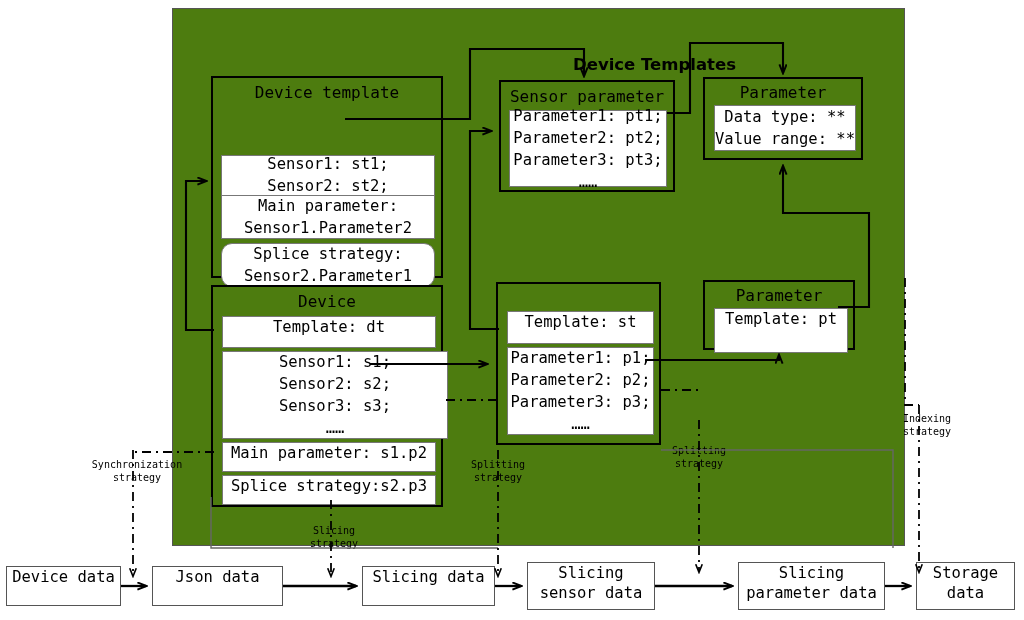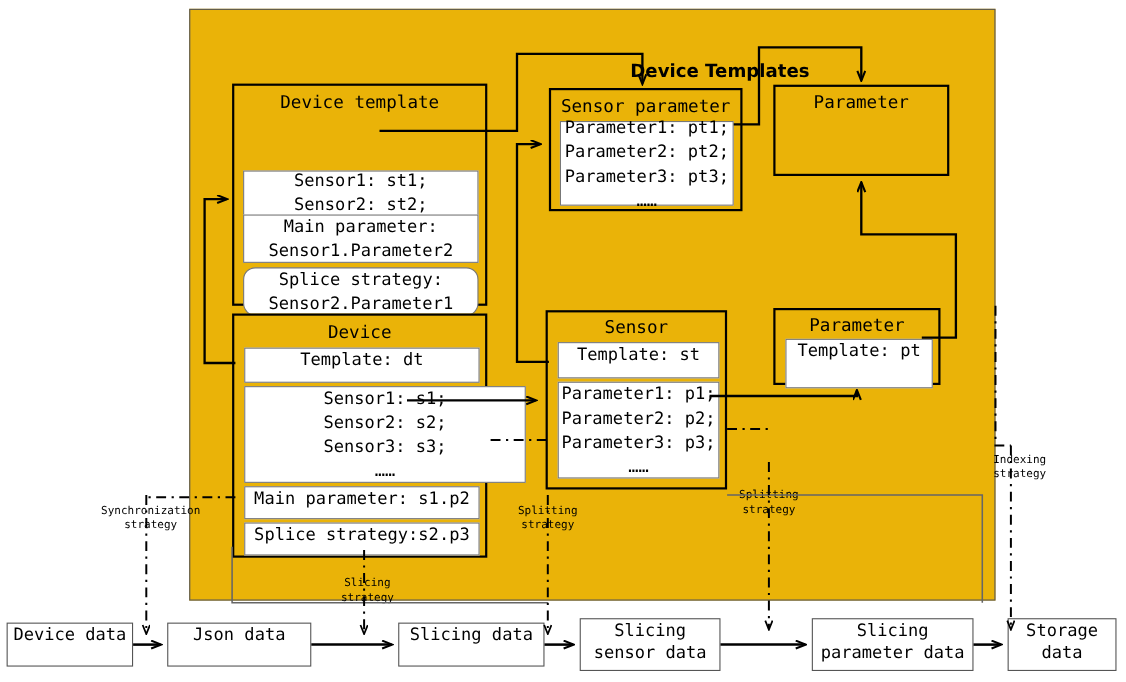--- a/index.html
+++ b/index.html
@@ -2,21 +2,21 @@
 <html><head>
 <meta charset="utf-8">
 <style>
   html,body{margin:0;padding:0;background:#fff;}
   body{width:1024px;height:620px;position:relative;overflow:hidden;
        font-family:"DejaVu Serif","Liberation Serif",serif;color:#000;}
   #stage{position:absolute;left:0;top:0;width:1024px;height:620px;}
 
   svg.wires{position:absolute;left:0;top:0;width:1024px;height:620px;pointer-events:none;}
 
-  .box{position:absolute;box-sizing:border-box;background:#eab308;}
+  .box{position:absolute;box-sizing:border-box;background:#4d7c0f;}
   .outer{border:1.5px solid #555;}
   .card{border:2.5px solid #000;}
   .sub{position:absolute;box-sizing:border-box;border:1.5px solid #777;background:#fff;}
 
   .ttl{position:absolute;left:0;right:0;text-align:center;
        font-family:"DejaVu Sans Mono","Liberation Mono",monospace;
        font-size:16px;letter-spacing:0px;white-space:nowrap;}
   .mono{font-family:"DejaVu Sans Mono","Liberation Mono",monospace;font-size:15.5px;}
   .lines{position:absolute;left:0;right:0;top:0;bottom:0;display:flex;
          flex-direction:column;align-items:center;justify-content:center;}
@@ -79,32 +79,38 @@
         <span>Parameter1: pt1;</span>
         <span>Parameter2: pt2;</span>
         <span>Parameter3: pt3;</span>
         <span>……</span>
       </div>
     </div>
   </div>
 
   <div class="box card" style="left:703px;top:77px;width:160px;height:83px;">
     <div class="ttl" style="top:4px;">Parameter</div>
+    <div class="sub" style="left:9px;top:26px;width:142px;height:46px;">
+      <div class="lines mono">
+        <span>Data type: **</span>
+        <span>Value range: **</span>
+      </div>
+    </div>
   </div>
 
   <div class="box card" style="left:211px;top:285px;width:232px;height:222px;">
     <div class="ttl" style="top:5px;">Device</div>
 
     <div class="sub" style="left:9px;top:29px;width:214px;height:32px;">
       <div class="centerbox">
           <span class="mono">Template: dt</span>
         </div>
     </div>
 
-    <div class="sub" style="left:9px;top:64px;width:256px;height:88px;">
+    <div class="sub" style="left:9px;top:64px;width:226px;height:88px;">
       <div class="lines mono">
         <span>Sensor1: s1;</span>
         <span>Sensor2: s2;</span>
         <span>Sensor3: s3;</span>
         <span>……</span>
       </div>
     </div>
 
     <div class="sub" style="left:9px;top:155px;width:214px;height:30px;">
       <div class="centerbox">
@@ -113,21 +119,20 @@
     </div>
 
     <div class="sub" style="left:9px;top:188px;width:214px;height:30px;">
       <div class="centerbox">
           <span class="mono">Splice strategy:s2.p3</span>
         </div>
     </div>
   </div>
 
   <div class="box card" style="left:496px;top:282px;width:165px;height:163px;">
-    <div class="ttl" style="top:4px;">Sensor</div>
 
     <div class="sub" style="left:9px;top:27px;width:147px;height:33px;">
       <div class="centerbox">
           <span class="mono">Template: st</span>
         </div>
     </div>
 
     <div class="sub" style="left:9px;top:63px;width:147px;height:88px;">
       <div class="lines mono">
         <span>Parameter1: p1;</span>

